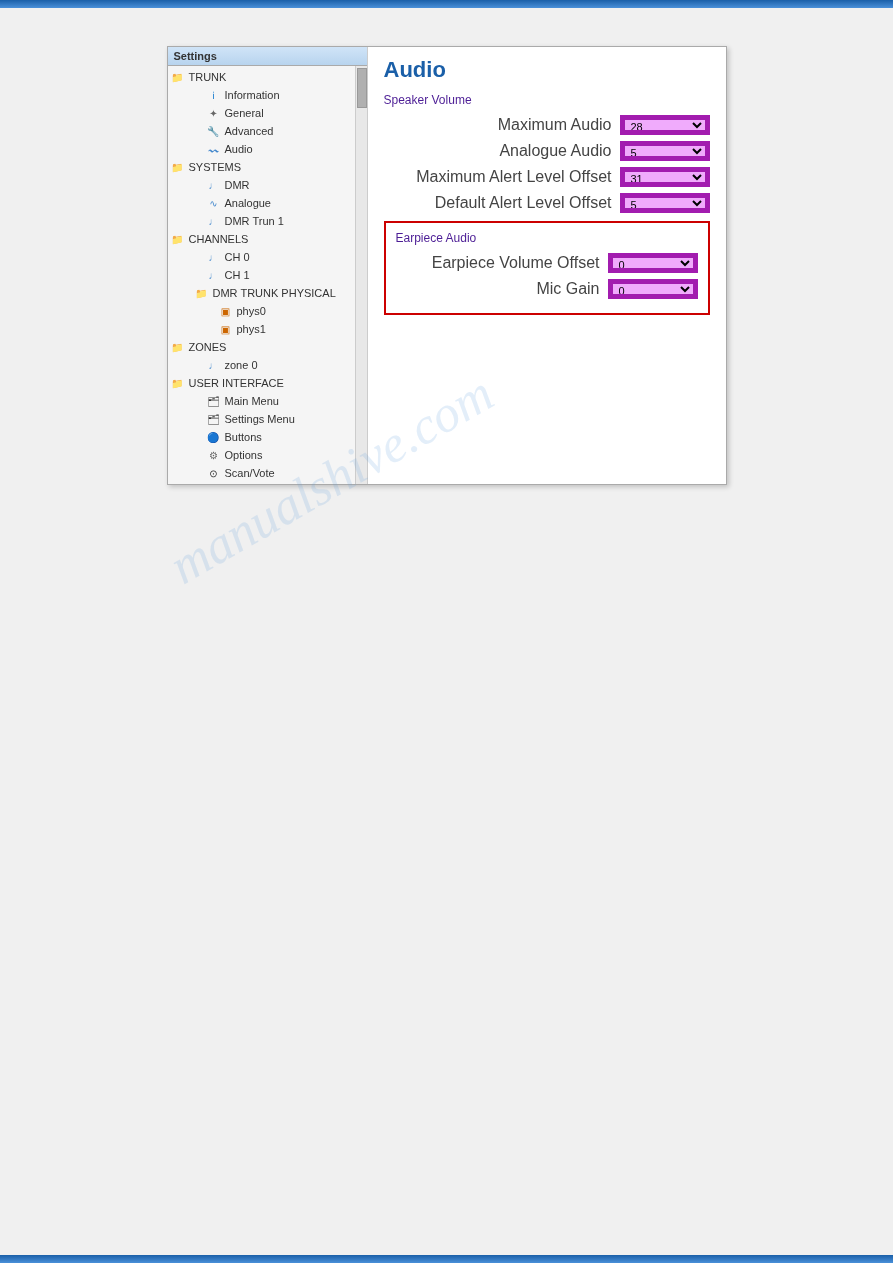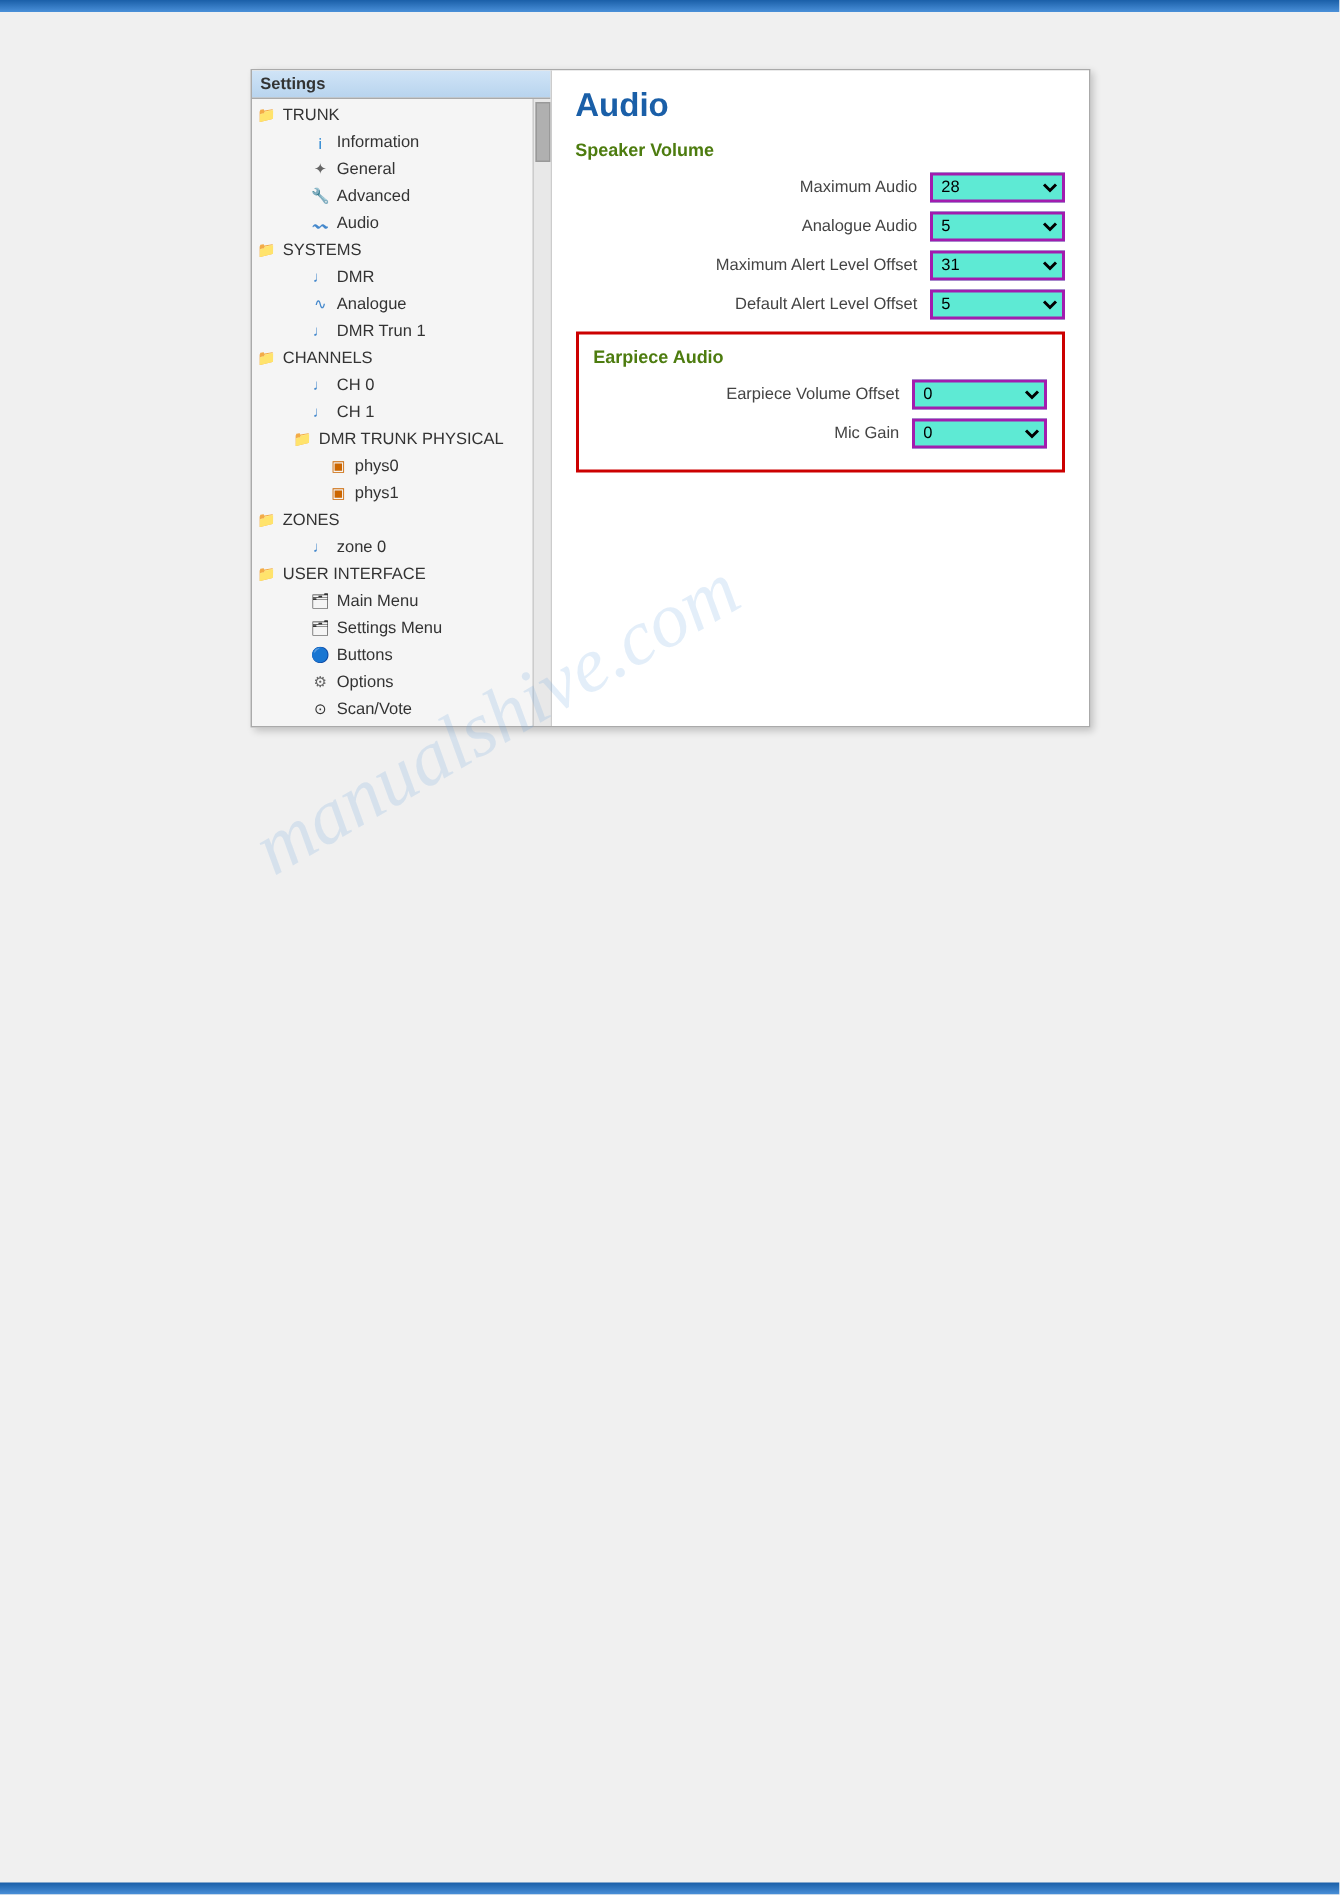--- a/index.html
+++ b/index.html
@@ -152,45 +152,45 @@
 
     .content-title {
       font-size: 22px;
       font-weight: bold;
       color: #1a5fa8;
       margin-bottom: 10px;
     }
 
     .section-title {
       font-size: 12px;
-      font-weight: bold;
-      color: #4d7c0f;
+      font-weight: normal;
+      color: #4c1d95;
       margin-bottom: 8px;
     }
 
     .form-row {
       display: flex;
       align-items: center;
       margin-bottom: 6px;
     }
 
     .form-label {
       flex: 1;
       text-align: right;
       padding-right: 8px;
       color: #444;
-      font-size: 11px;
+      font-size: 16px;
     }
 
     .form-select {
       width: 90px;
       height: 20px;
       font-size: 11px;
-      border: 2px solid #a21caf;
-      background: #5eead4;
+      border: 5px solid #a21caf;
+      background: #f0abfc;
       padding: 0 2px;
       appearance: auto;
     }
 
     
     .earpiece-section {
       border: 2px solid #cc0000;
       padding: 8px 10px;
       margin-top: 8px;
       background: #fff;

